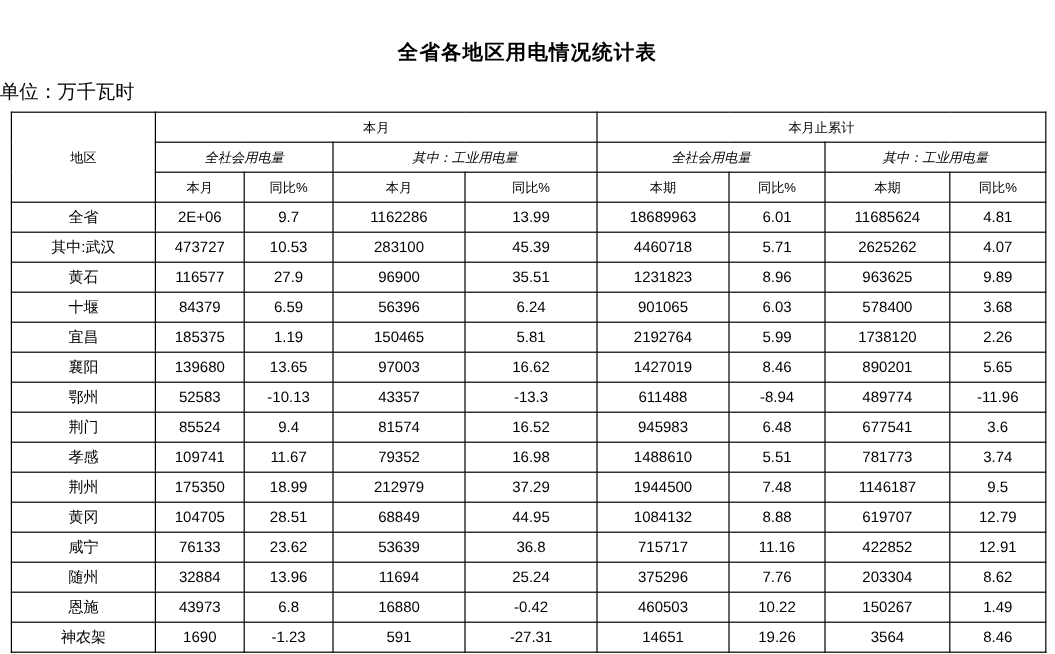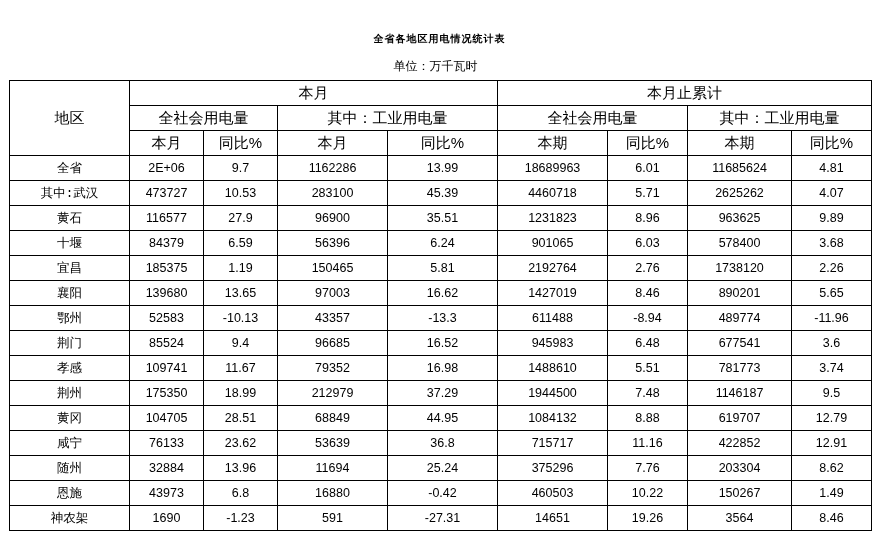--- a/index.html
+++ b/index.html
@@ -15,34 +15,33 @@
     overflow: hidden;
   }
   .page {
     position: relative;
     width: 879px;
     height: 545px;
     box-sizing: border-box;
   }
   .title {
     text-align: center;
-    font-size: 10px;
+    font-size: 17px;
     font-weight: bold;
     letter-spacing: 1px;
-    padding-top: 16px;
-    margin-top: 16px;
+    padding-top: 32px;
   }
   .subtitle {
     text-align: center;
     font-size: 13px;
     padding-top: 13px;
   }
   .unit {
-    text-align: center;
-    font-size: 12px;
+    text-align: left;
+    font-size: 16px;
     padding-top: 12px;
     padding-right: 8px;
   }
   table.grid {
     border-collapse: collapse;
     width: 862px;
     margin-left: 9px;
     margin-top: 5px;
     table-layout: fixed;
   }
@@ -51,40 +50,40 @@
     font-size: 12.5px;
     font-weight: normal;
     padding: 0;
     height: 24px;
     text-align: center;
     vertical-align: middle;
     overflow: hidden;
     white-space: nowrap;
   }
   table.grid th {
-    font-size: 15px;
+    font-size: 11px;
   }
   th.region-head {
     width: 120px;
     font-size: 14px;
     margin-top: 24px;
   }
   th.grp {
     font-size: 14px;
   }
   th.sub {
     font-size: 13px;
+    font-style: italic;
   }
   th.col {
     font-size: 13px;
   }
   td.region {
     text-align: center;
     font-size: 13.5px;
-    font-family: Liberation Mono, monospace;
   }
   td.num {
     text-align: right;
     padding-right: 12px;
     font-size: 13px;
   }
   td.num-wide {
     text-align: right;
     padding-right: 20px;
   }
@@ -182,21 +181,21 @@
           <td class="left-num">578400</td>
           <td class="num num-wide">3.68</td>
         </tr>
         <tr>
           <td class="region">宜昌</td>
           <td class="left-num">185375</td>
           <td class="num num-wide">1.19</td>
           <td class="left-num">150465</td>
           <td class="num num-wide">5.81</td>
           <td class="left-num">2192764</td>
-          <td class="num num-wide">2.76</td>
+          <td class="num num-wide">5.99</td>
           <td class="left-num">1738120</td>
           <td class="num num-wide">2.26</td>
         </tr>
         <tr>
           <td class="region">襄阳</td>
           <td class="left-num">139680</td>
           <td class="num num-wide">13.65</td>
           <td class="left-num">97003</td>
           <td class="num num-wide">16.62</td>
           <td class="left-num">1427019</td>
@@ -212,21 +211,21 @@
           <td class="num num-wide">-13.3</td>
           <td class="left-num">611488</td>
           <td class="num num-wide">-8.94</td>
           <td class="left-num">489774</td>
           <td class="num num-wide">-11.96</td>
         </tr>
         <tr>
           <td class="region">荆门</td>
           <td class="left-num">85524</td>
           <td class="num num-wide">9.4</td>
-          <td class="left-num">96685</td>
+          <td class="left-num">81574</td>
           <td class="num num-wide">16.52</td>
           <td class="left-num">945983</td>
           <td class="num num-wide">6.48</td>
           <td class="left-num">677541</td>
           <td class="num num-wide">3.6</td>
         </tr>
         <tr>
           <td class="region">孝感</td>
           <td class="left-num">109741</td>
           <td class="num num-wide">11.67</td>

